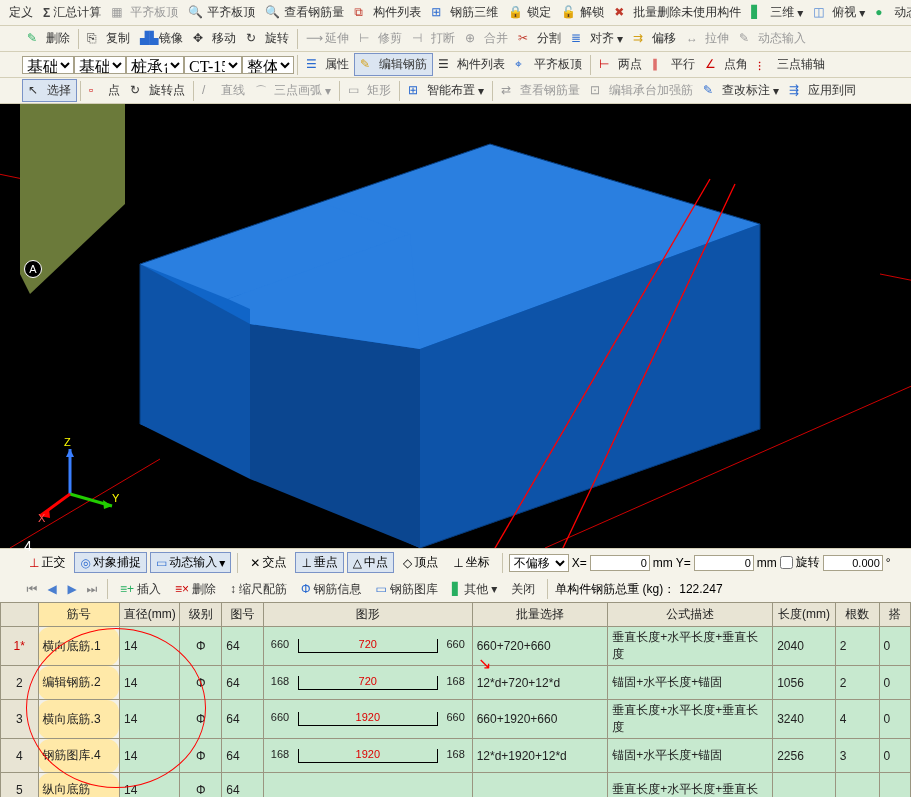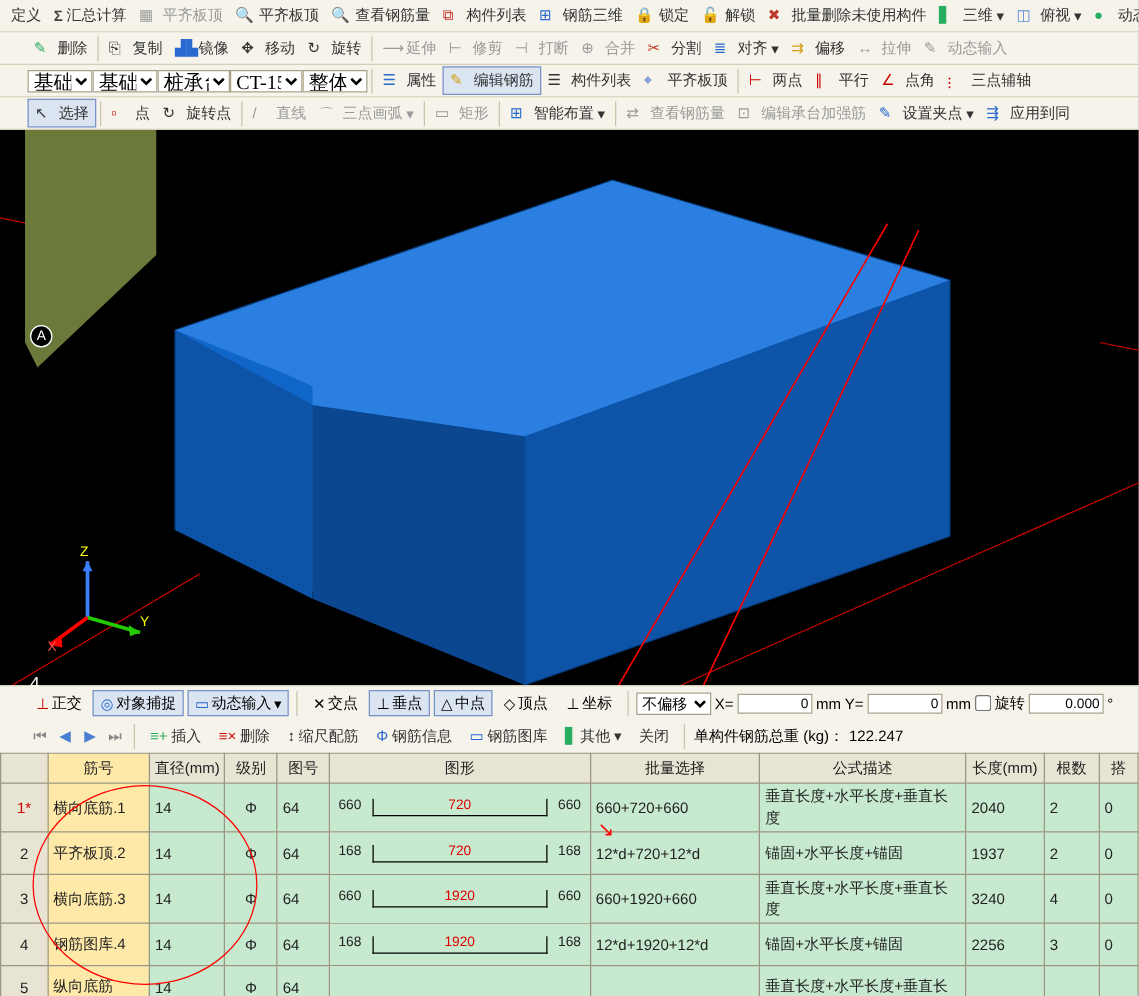--- a/index.html
+++ b/index.html
@@ -18,21 +18,21 @@
 .snap { display:inline-flex; align-items:center; gap:2px; padding:1px 5px; border:1px solid transparent; cursor:pointer;}
 .snap.active { border:1px solid #7a93c7; background:#dbe5f1; }
 .numbox { width: 60px; text-align: right; border: 1px solid #a8a28a; font-size:11px; padding:1px 2px; background:#fff;}
 .statusbar { display:flex; align-items:center; padding: 3px 6px; gap: 4px; height:26px; background:#f5f3ea;}
 .nav-arrow { width:16px; height:16px; display:inline-flex; align-items:center; justify-content:center; cursor:pointer;}
 .grid { border-collapse: collapse; width: 100%; table-layout: fixed; }
 .grid th { background: #e8e4d4; border: 1px solid #9a9580; font-weight: normal; padding: 3px 2px; font-size:12px; color:#222; height:22px;}
 .grid td { background: #c7e9cf; border: 1px solid #9a9580; padding: 2px 4px; font-size:12px; color:#222; height:34px;}
 .rowhdr { background:#e8e4d4 !important; text-align:center; width:34px;}
 .rowhdr.star { color:#c00;}
-.col-jh { background:#ffe9a8 !important; }
+.col-jh { background:#ffe9a8 !important;border-radius:12px; }
 .shape-cell { position:relative; background:#c7e9cf;}
 .shape-bar { position:relative; margin: 4px auto; width: 140px; height: 14px; border:1px solid #000; border-top:none;}
 .shape-l, .shape-r, .shape-m { position:absolute; font-size:11px; top:-1px;}
 .shape-l{left:-28px;} .shape-r{right:-28px;} .shape-m{left:50%;transform:translateX(-50%);color:#d00;top:-1px;}
 svg { display:block; }
 .dropdown { width: 52px; font-size:16px;font-family:Liberation Serif, serif;}
 .dropdown.wide{ width: 52px;}
 </style>
 </head>
 <body>
@@ -215,21 +215,21 @@
   <span class="tbtn"><span class="ico" style="color:#2a6ad0">⊞</span><span>智能布置</span> ▾</span>
   <span class="sep"></span>
   <span class="tbtn disabled">
       <span class="ico">⇄</span>
       <span>查看钢筋量</span>
     </span>
   <span class="tbtn disabled">
       <span class="ico">⊡</span>
       <span>编辑承台加强筋</span>
     </span>
-  <span class="tbtn"><span class="ico" style="color:#2a6ad0">✎</span><span>设置夹点</span> ▾</span>
+  <span class="tbtn"><span class="ico" style="color:#2a6ad0">✎</span><span>查改标注</span> ▾</span>
   <span class="tbtn">
       <span class="ico" style="color:#2a6ad0">⇶</span>
       <span>应用到同</span>
     </span>
 </div>
 
 <div class="viewport">
 <svg width="911" height="444" viewBox="0 0 911 444">
 
   <line x1="-50" y1="60" x2="120" y2="95" stroke="#c00" stroke-width="1"></line>
@@ -402,34 +402,34 @@
             </div>
           </td>
           <td>660+720+660</td>
           <td>垂直长度+水平长度+垂直长度</td>
           <td>2040</td>
           <td>2</td>
           <td>0</td>
         </tr>
         <tr>
           <td class="rowhdr ">2</td>
-          <td class="col-jh">平齐板顶.2</td>
+          <td class="col-jh">编辑钢筋.2</td>
           <td>14</td>
           <td style="text-align:center">Φ</td>
           <td>64</td>
           <td class="shape-cell">
             <div class="shape-bar">
               <span class="shape-l">168</span>
               <span class="shape-m">720</span>
               <span class="shape-r">168</span>
             </div>
           </td>
           <td>12*d+720+12*d</td>
           <td>锚固+水平长度+锚固</td>
-          <td>1937</td>
+          <td>1056</td>
           <td>2</td>
           <td>0</td>
         </tr>
         <tr>
           <td class="rowhdr ">3</td>
           <td class="col-jh">横向底筋.3</td>
           <td>14</td>
           <td style="text-align:center">Φ</td>
           <td>64</td>
           <td class="shape-cell">

